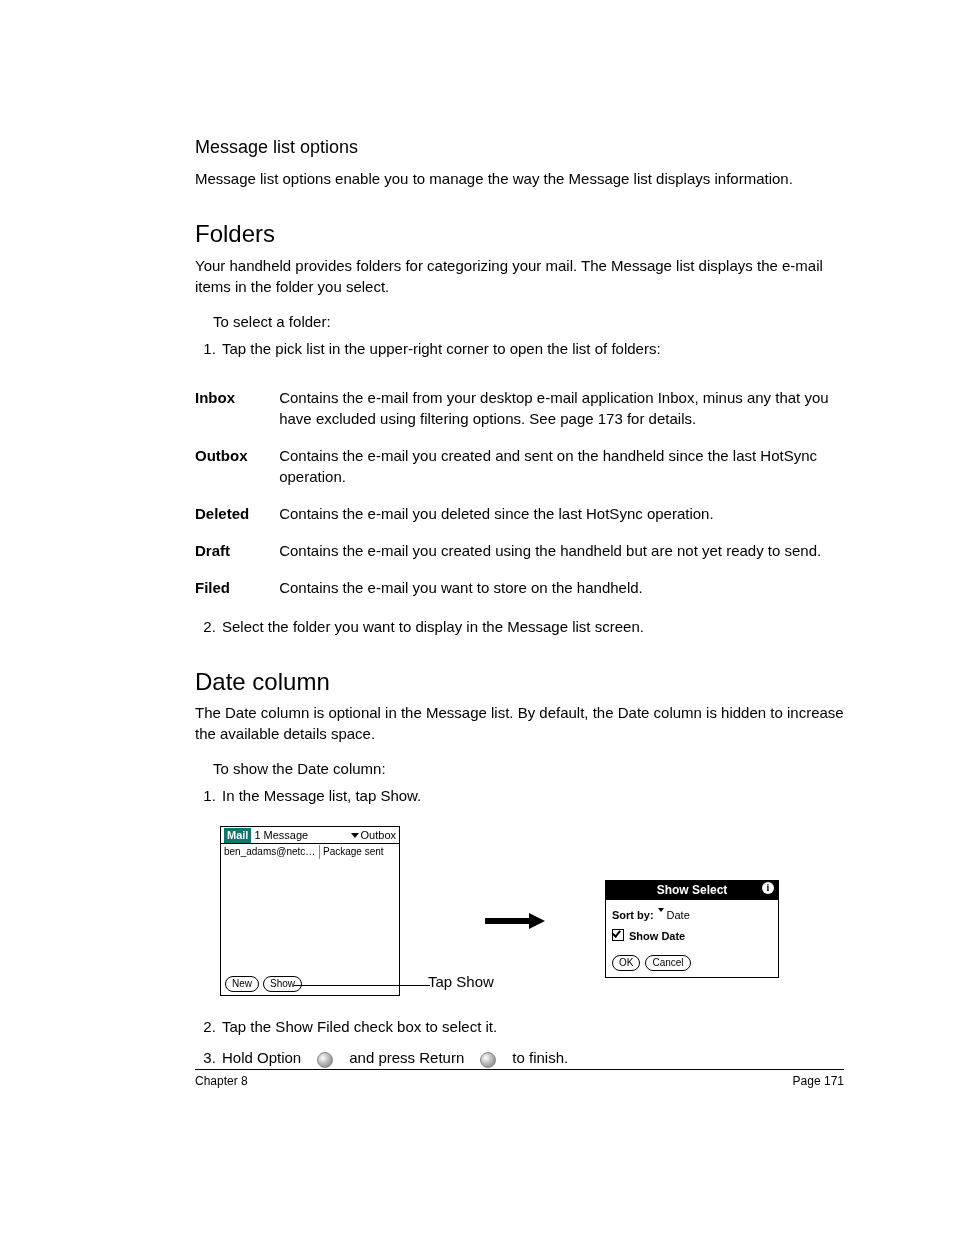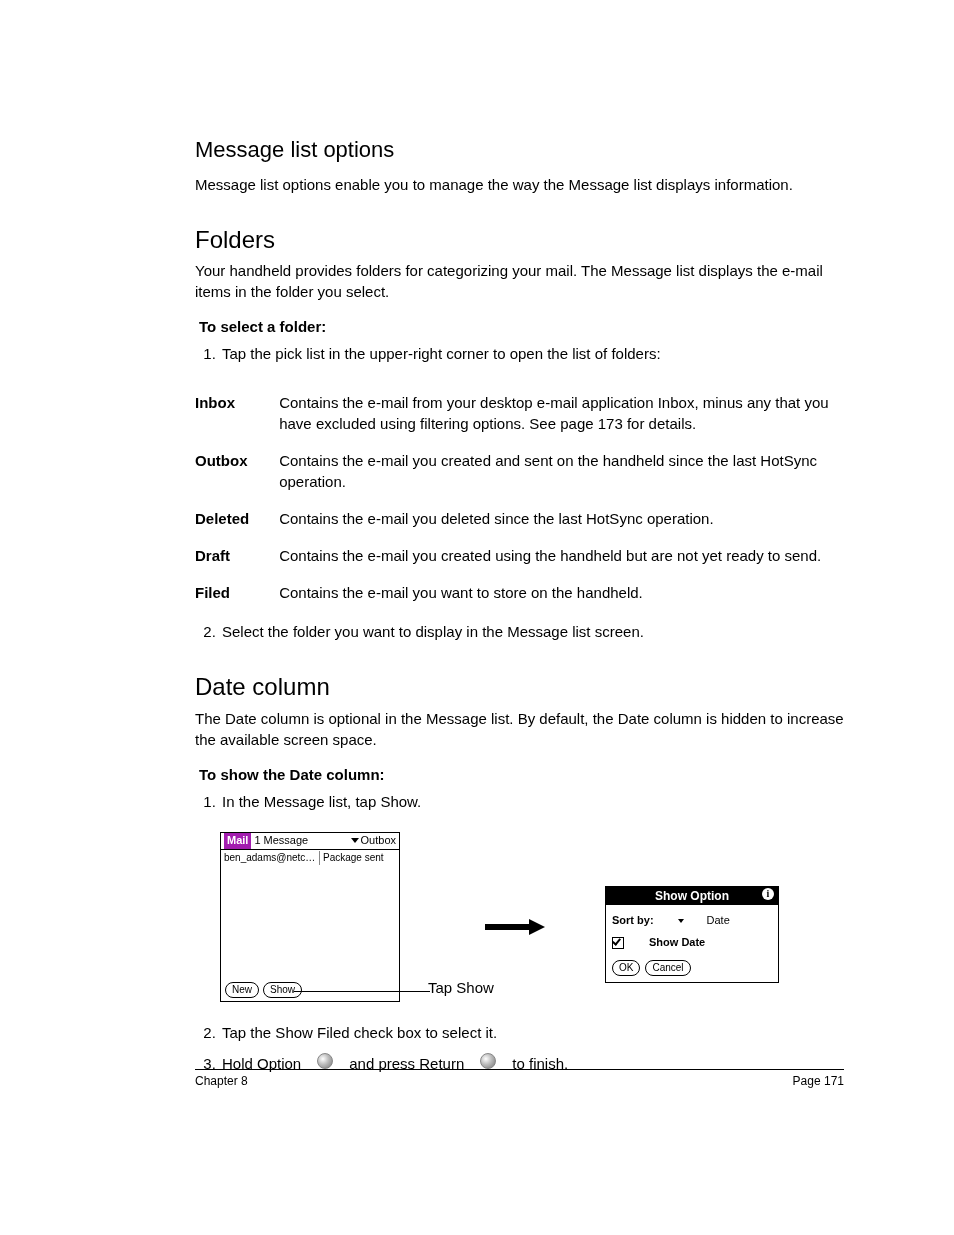--- a/index.html
+++ b/index.html
@@ -12,35 +12,35 @@
     line-height: 1.4;
   }
   .page {
     width: 954px;
     height: 1235px;
     box-sizing: border-box;
     padding: 135px 110px 0 195px;
     position: relative;
   }
   h1 {
-    font-size: 22px;
+    font-size: 18px;
     font-weight: normal;
     margin: 0 0 8px 0;
   }
   h2 {
     font-size: 24px;
     font-weight: normal;
     margin: 28px 0 4px 0;
   }
   p {
     margin: 0 0 14px 0;
   }
   .bold-line {
-    font-weight: bold;
-    margin: 10px 0 6px 4px;
+    font-weight: normal;
+    margin: 10px 0 6px 18px;
   }
   ol.steps {
     margin: 0 0 14px 0;
     padding-left: 25px;
   }
   ol.steps li {
     padding-left: 2px;
     margin-bottom: 10px;
   }
   table.folders {
@@ -73,21 +73,21 @@
     font-size: 11px;
   }
   .mail-header {
     border-bottom: 1px solid #000;
     display: flex;
     align-items: center;
     height: 16px;
     padding: 0 3px;
   }
   .mail-app {
-    background: #a21caf;
+    background: #0f766e;
     color: #fff;
     font-weight: bold;
     padding: 0 3px;
     display: inline-block;
     font-size: 11px;
   }
   .mail-count { margin-left: 3px; }
   .mail-dd { margin-left: auto; display: inline-flex; align-items: center; }
   .tri-down {
     width: 0; height: 0; border-left: 4px solid transparent;
@@ -150,38 +150,38 @@
     font-size: 12px;
   }
   .options-title .info {
     position: absolute; right: 4px; top: 1px;
     width: 12px; height: 12px; border-radius: 50%;
     background: #fff; color: #000; font-weight: bold;
     font-size: 10px; line-height: 12px; text-align: center;
     font-family: Georgia, serif;
   }
   .options-body { padding: 6px; }
-  .opt-line { margin: 2px 0 6px 0; display: flex; align-items: center; gap: 20px; }
+  .opt-line { margin: 2px 0 6px 0; display: flex; align-items: flex-start; }
   .opt-line b { font-weight: bold; }
   .tri-sm {
     width: 0; height: 0; border-left: 3px solid transparent;
     border-right: 3px solid transparent; border-top: 4px solid #000;
     margin: 0 3px 0 4px;
   }
   .checkbox {
     display: inline-block; width: 10px; height: 10px;
     border: 1px solid #000; margin-right: 5px; position: relative;
   }
   .checkbox::after {
     content: ""; position: absolute; left: 1px; top: -1px;
     width: 3px; height: 6px; border: solid #000;
     border-width: 0 2px 2px 0; transform: rotate(40deg);
   }
   .opt-buttons { display: flex; gap: 5px; margin-top: 10px; }
-  .step3 { display:flex; align-items:flex-start; flex-wrap:wrap; gap:16px;}
+  .step3 { display:flex; align-items:flex-end; flex-wrap:wrap; gap:16px;}
   .keycircle {
     display:inline-block; width:14px; height:14px; border-radius:50%;
     background: radial-gradient(circle at 35% 35%, #fff 0%, #bbb 45%, #777 100%);
     border:1px solid #888;
   }
   .footer {
     position: absolute;
     left: 195px; right: 110px;
     bottom: 145px;
     border-top: 1px solid #000;
@@ -230,21 +230,21 @@
       <td>Contains the e-mail you want to store on the handheld.</td>
     </tr>
   </tbody>
     </table>
 
   <ol class="steps" start="2">
     <li>Select the folder you want to display in the Message list screen.</li>
   </ol>
 
   <h2>Date column</h2>
-  <p>The Date column is optional in the Message list. By default, the Date column is hidden to increase the available screen space.</p>
+  <p>The Date column is optional in the Message list. By default, the Date column is hidden to increase the available details space.</p>
   <p class="bold-line">To show the Date column:</p>
 
   <ol class="steps">
     <li>In the Message list, tap Show.</li>
   </ol>
 
   <div class="figure-row">
     <div class="mail-screen">
       <div class="mail-header">
         <span class="mail-app">Mail</span>
@@ -266,21 +266,21 @@
     </div>
     <span class="tap-label">Tap Show</span>
 
     <svg class="arrow" width="60" height="20" viewBox="0 0 60 20">
       <line x1="0" y1="10" x2="45" y2="10" stroke="#000" stroke-width="6"></line>
       <polygon points="44,2 60,10 44,18" fill="#000"></polygon>
     </svg>
 
     <div class="options-screen">
       <div class="options-title">
-        <span>Show Option</span>
+        <span>Show Select</span>
         <span class="info">i</span>
       </div>
       <div class="options-body">
         <div class="opt-line">
           <b>Sort by:</b>
           <span class="tri-sm"></span>
           <span>Date</span>
         </div>
         <div class="opt-line">
           <span class="checkbox"></span>

